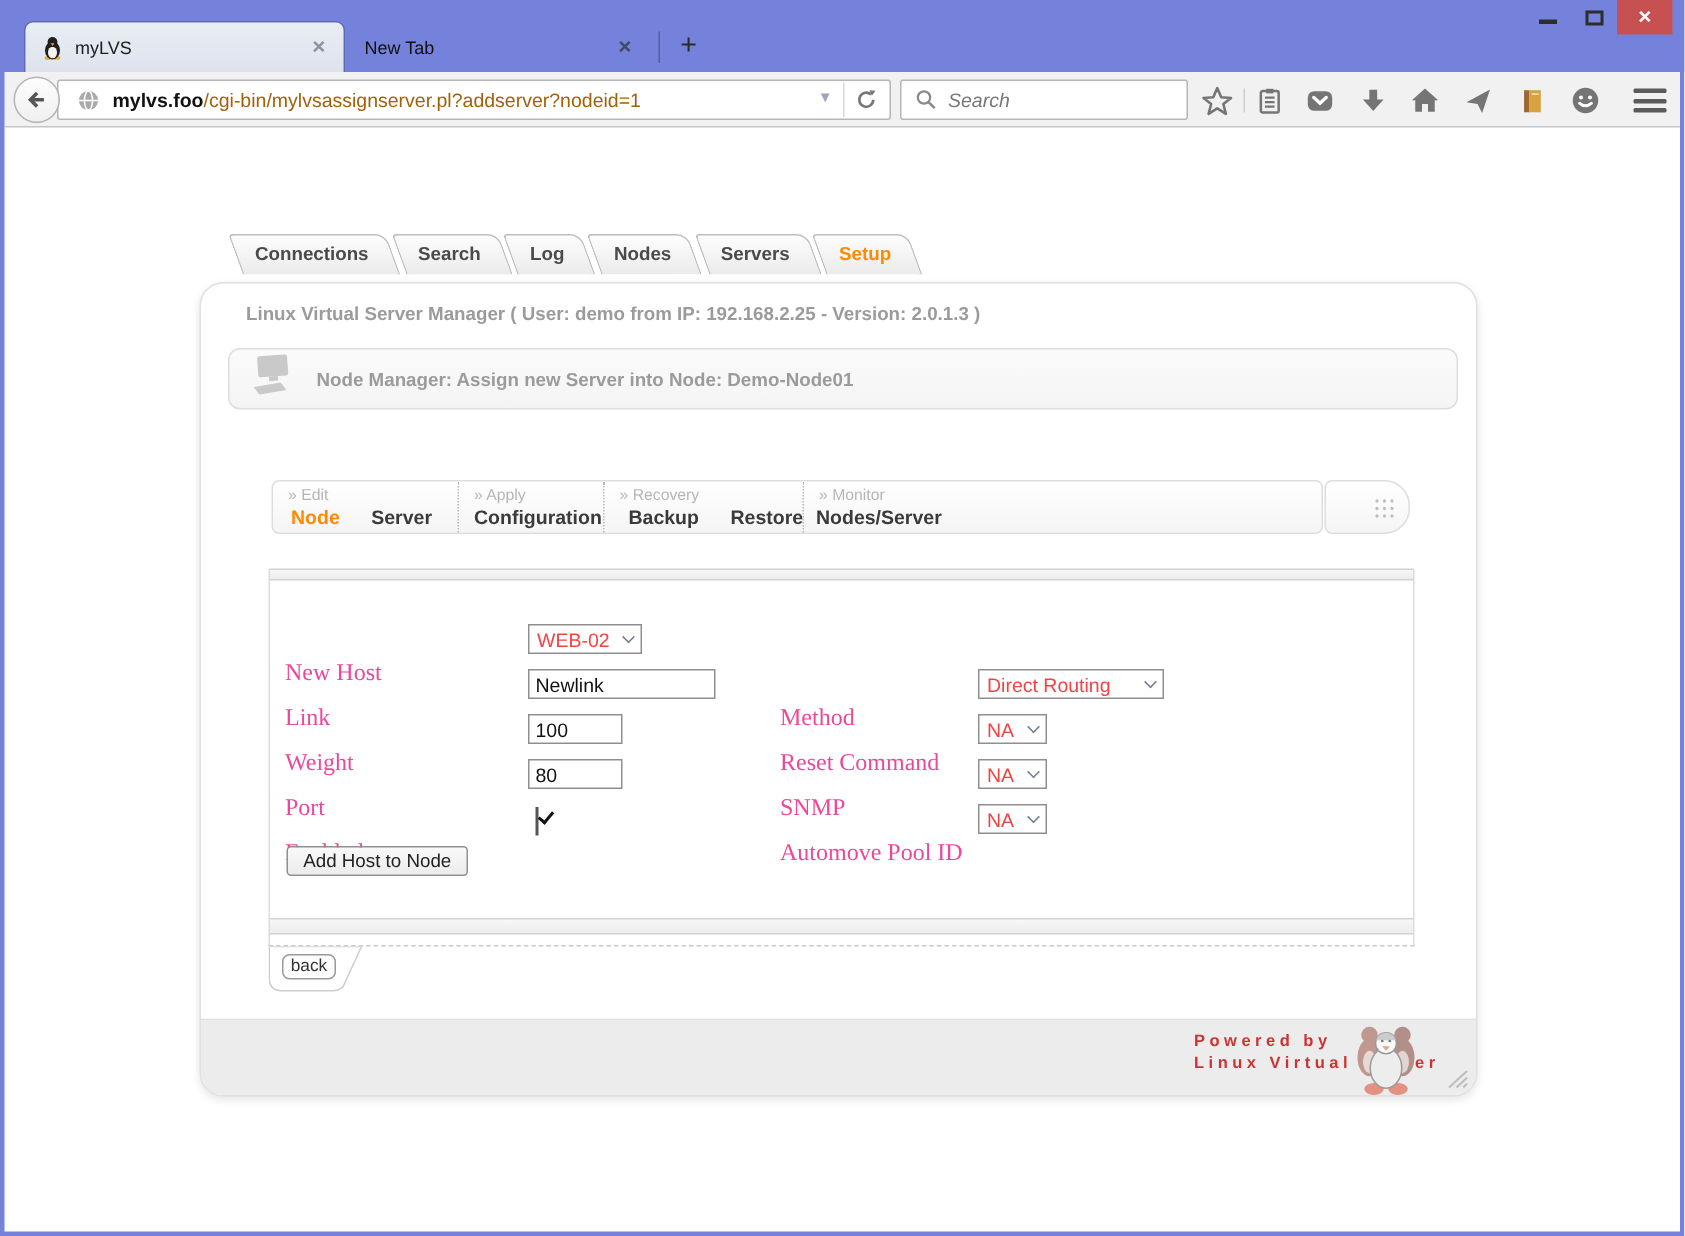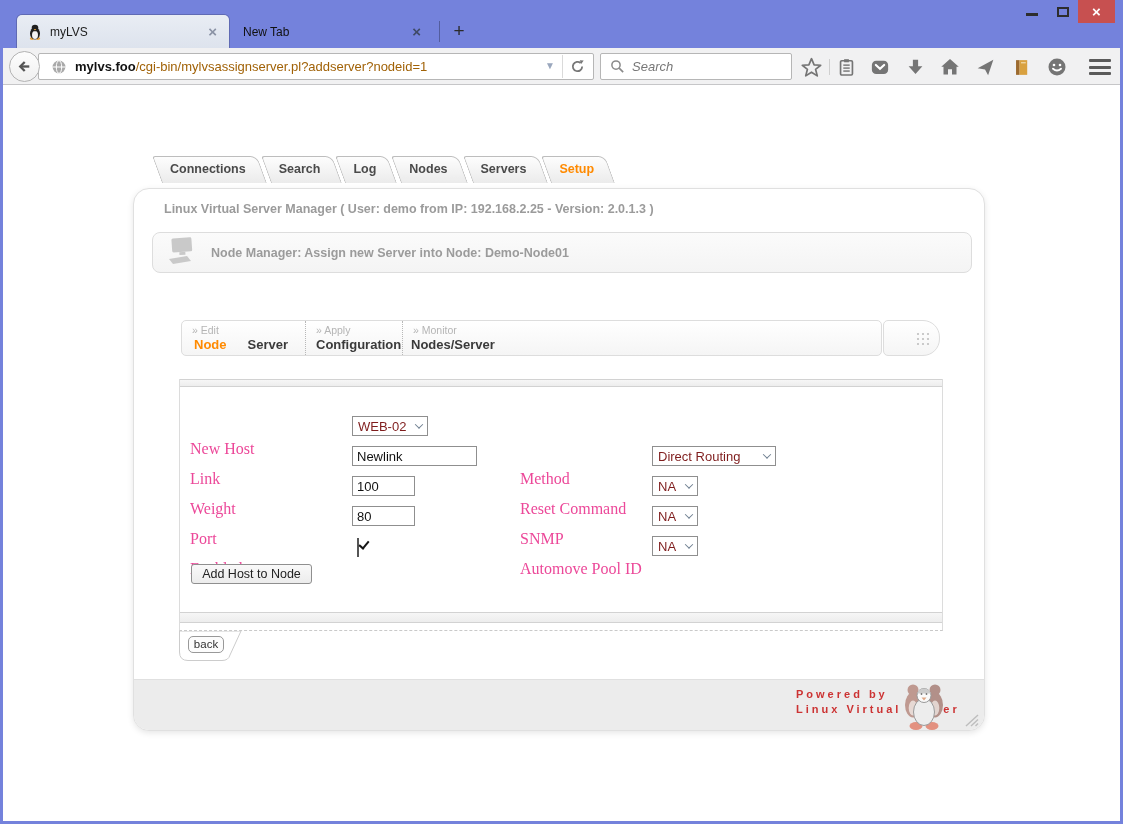--- a/index.html
+++ b/index.html
@@ -68,21 +68,21 @@
   #menucap svg { position:absolute; right:9px; top:11px; }
 
   
   #formsec { position:absolute; left:45px; top:190px; width:764px; height:252px; border-left:1px solid #dcdcdc; border-right:1px solid #dcdcdc; border-bottom:1px dashed #c9c9c9; background:#fff; }
   .hstrip { position:absolute; left:0; width:100%; background:linear-gradient(#f6f6f6,#ededed); border-top:1px solid #d2d2d2; border-bottom:1px solid #d2d2d2; }
   #strip-top { top:0; height:8px; }
   #strip-bottom { top:233px; height:11px; }
   .flabel { position:absolute; font-family:"Liberation Serif", serif; font-size:16px; color:#ec4899; white-space:nowrap;margin-top:22px; }
   .fctl { position:absolute; }
   .tin { height:20px; border:1px solid #8f8f8f; font-family:"Liberation Sans", sans-serif; font-size:13px; padding:1px 4px; color:#111; background:#fff; }
-  .sel { display:inline-flex; align-items:center; justify-content:space-between; height:20px; border:1px solid #8f8f8f; background:#fff; font-size:13px; color:#7f1d1d; padding:0 5px 0 5px; }
+  .sel { display:inline-flex; align-items:center; justify-content:space-between; height:20px; border:1px solid #8f8f8f; background:#fff; font-size:13px; color:#ef4444; padding:0 5px 0 5px; }
   .chev { width:6px; height:6px; border-right:1.5px solid #6e7f90; border-bottom:1.5px solid #6e7f90; transform:rotate(45deg) translate(-1px,-1px); flex:none; margin-left:6px; }
   .cb { width:13px; height:13px; border:1px solid #555; background:#fff; position:relative; }
   .cb[data-checked="true"]::after { content:""; position:absolute; left:3px; top:0; width:4px; height:8px; border-right:2px solid #151515; border-bottom:2px solid #151515; transform:rotate(40deg); }
   #addbtn { position:absolute; left:11px; top:185px; width:121px; height:20px; border:1px solid #8f8f8f; border-radius:3px; background:linear-gradient(#f9f9f9,#ececec); font-size:12.5px; color:#222; text-align:center; line-height:18px; }
 
   
   #backtab { position:absolute; left:45px; top:442px; width:64px; height:32px; }
   #backbtn2 { position:absolute; left:9px; top:5px; width:36px; height:17px; border:1px solid #999; border-radius:5px; background:#fcfcfc; font-size:11.5px; color:#333; text-align:center; line-height:15px; }
 
   
@@ -264,20 +264,27 @@
           <div class="mghead">» Edit</div>
           <div class="mgitems" style="padding-left:12px">
             <span class="mitem active">Node</span>
             <span class="mitem">Server</span>
           </div>
         </div>
         <div class="mgroup" style="width:97px">
           <div class="mghead">» Apply</div>
           <div class="mgitems" style="padding-left:10px">
             <span class="mitem">Configuration</span>
+          </div>
+        </div>
+        <div class="mgroup" style="width:133px">
+          <div class="mghead">» Recovery</div>
+          <div class="mgitems" style="padding-left:16px">
+            <span class="mitem">Backup</span>
+            <span class="mitem">Restore</span>
           </div>
         </div>
         <div class="mgroup" style="flex:1">
           <div class="mghead">» Monitor</div>
           <div class="mgitems" style="padding-left:8px">
             <span class="mitem">Nodes/Server</span>
           </div>
         </div>
       </div>
       <div id="menucap">

